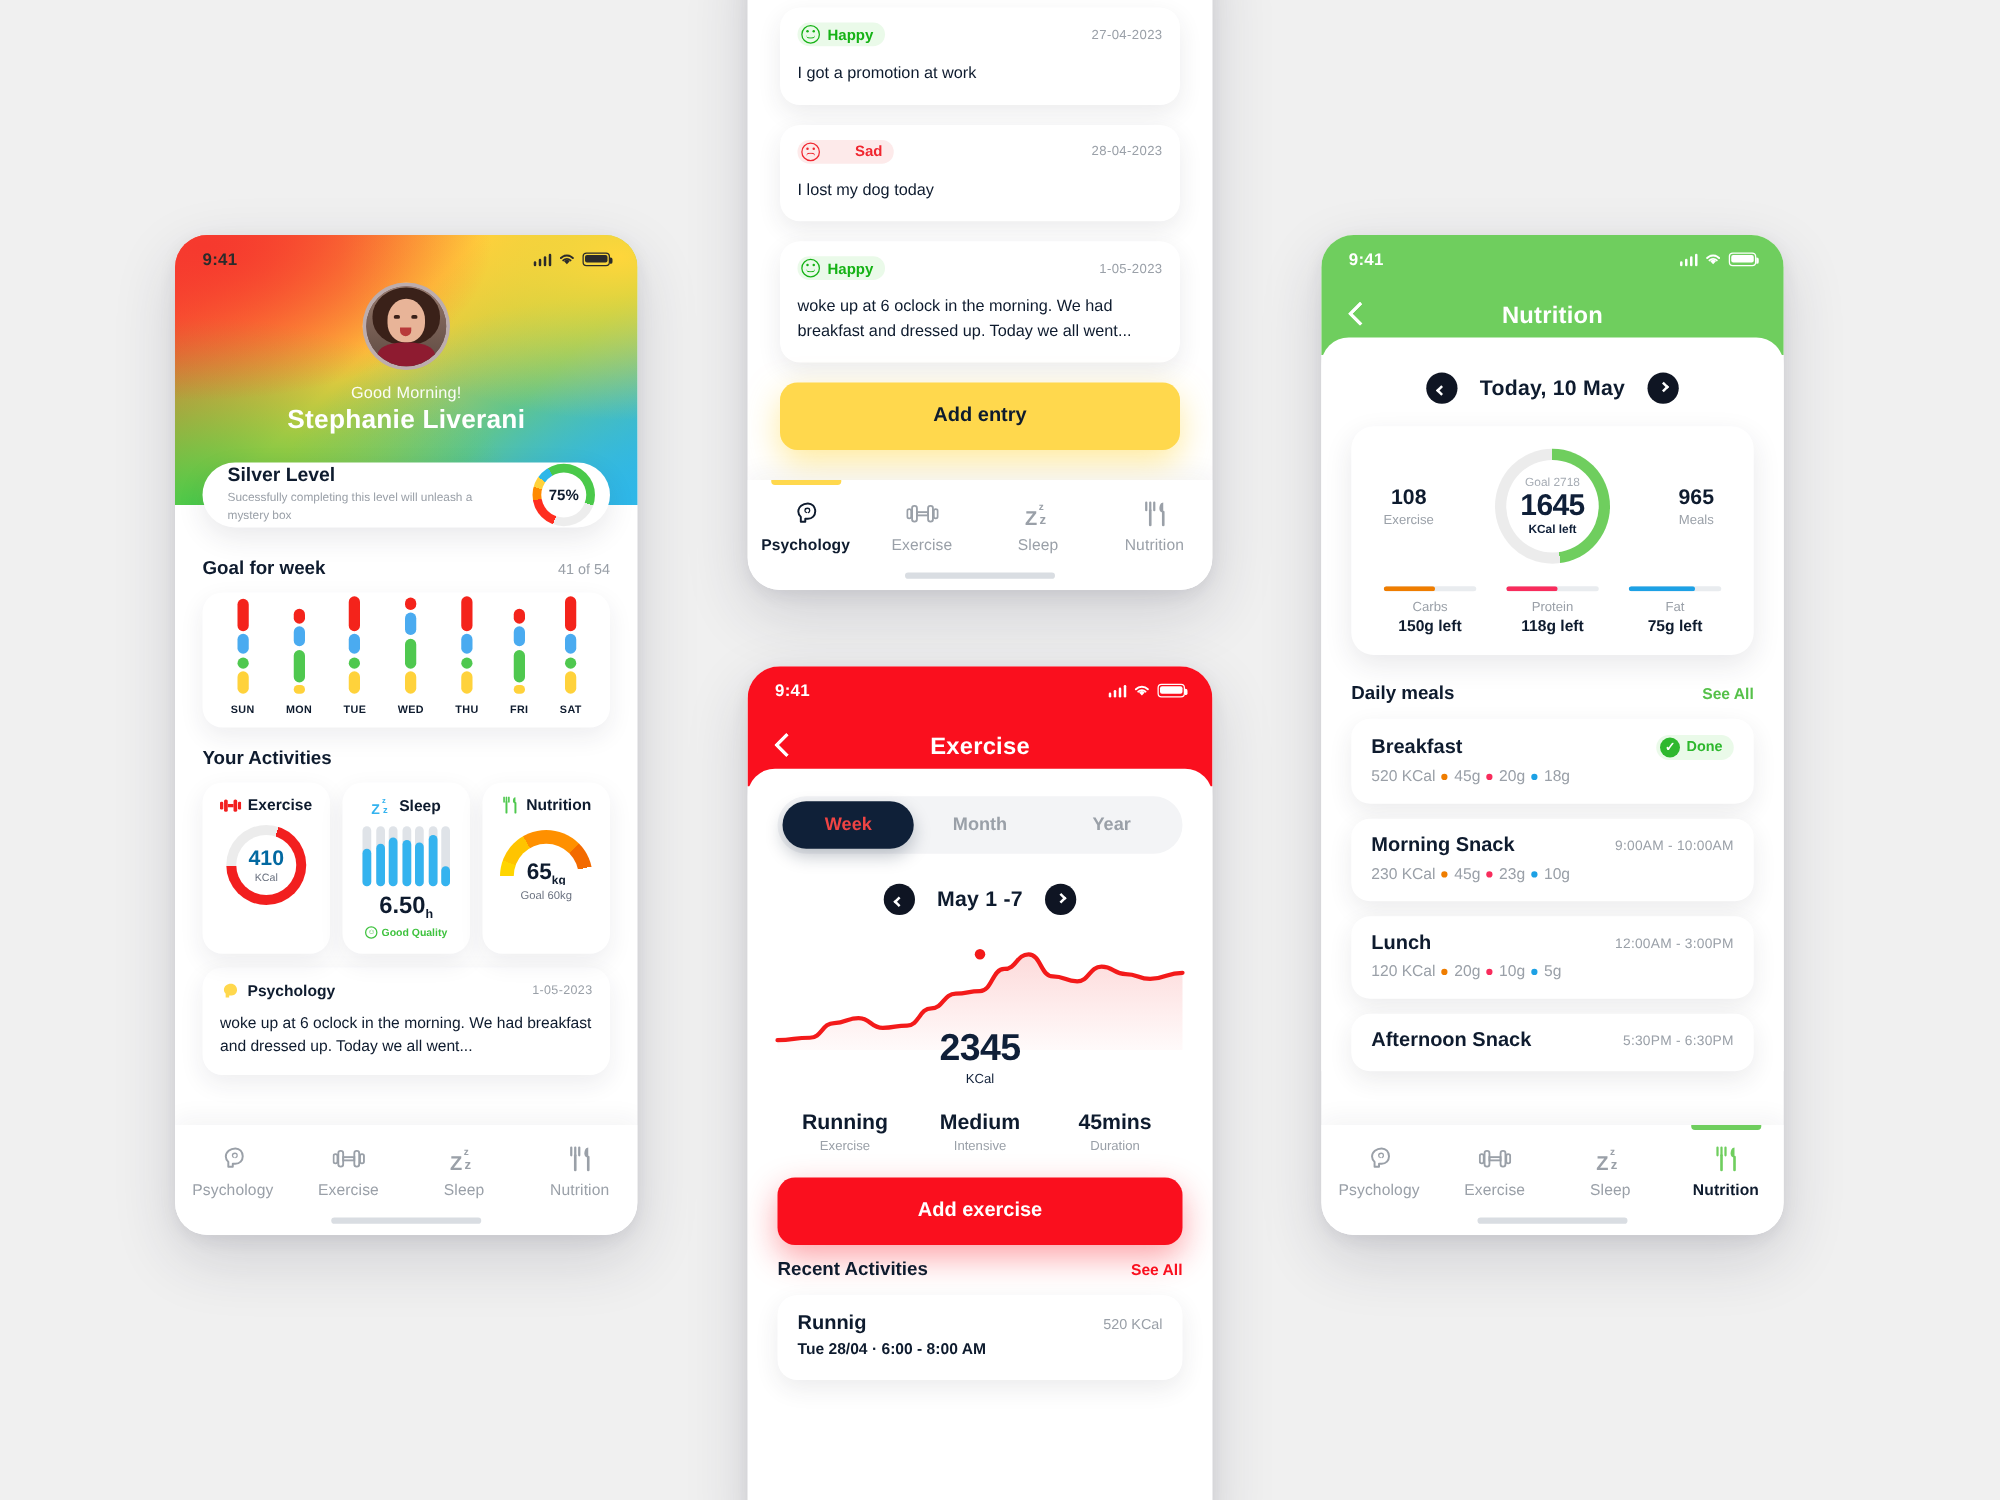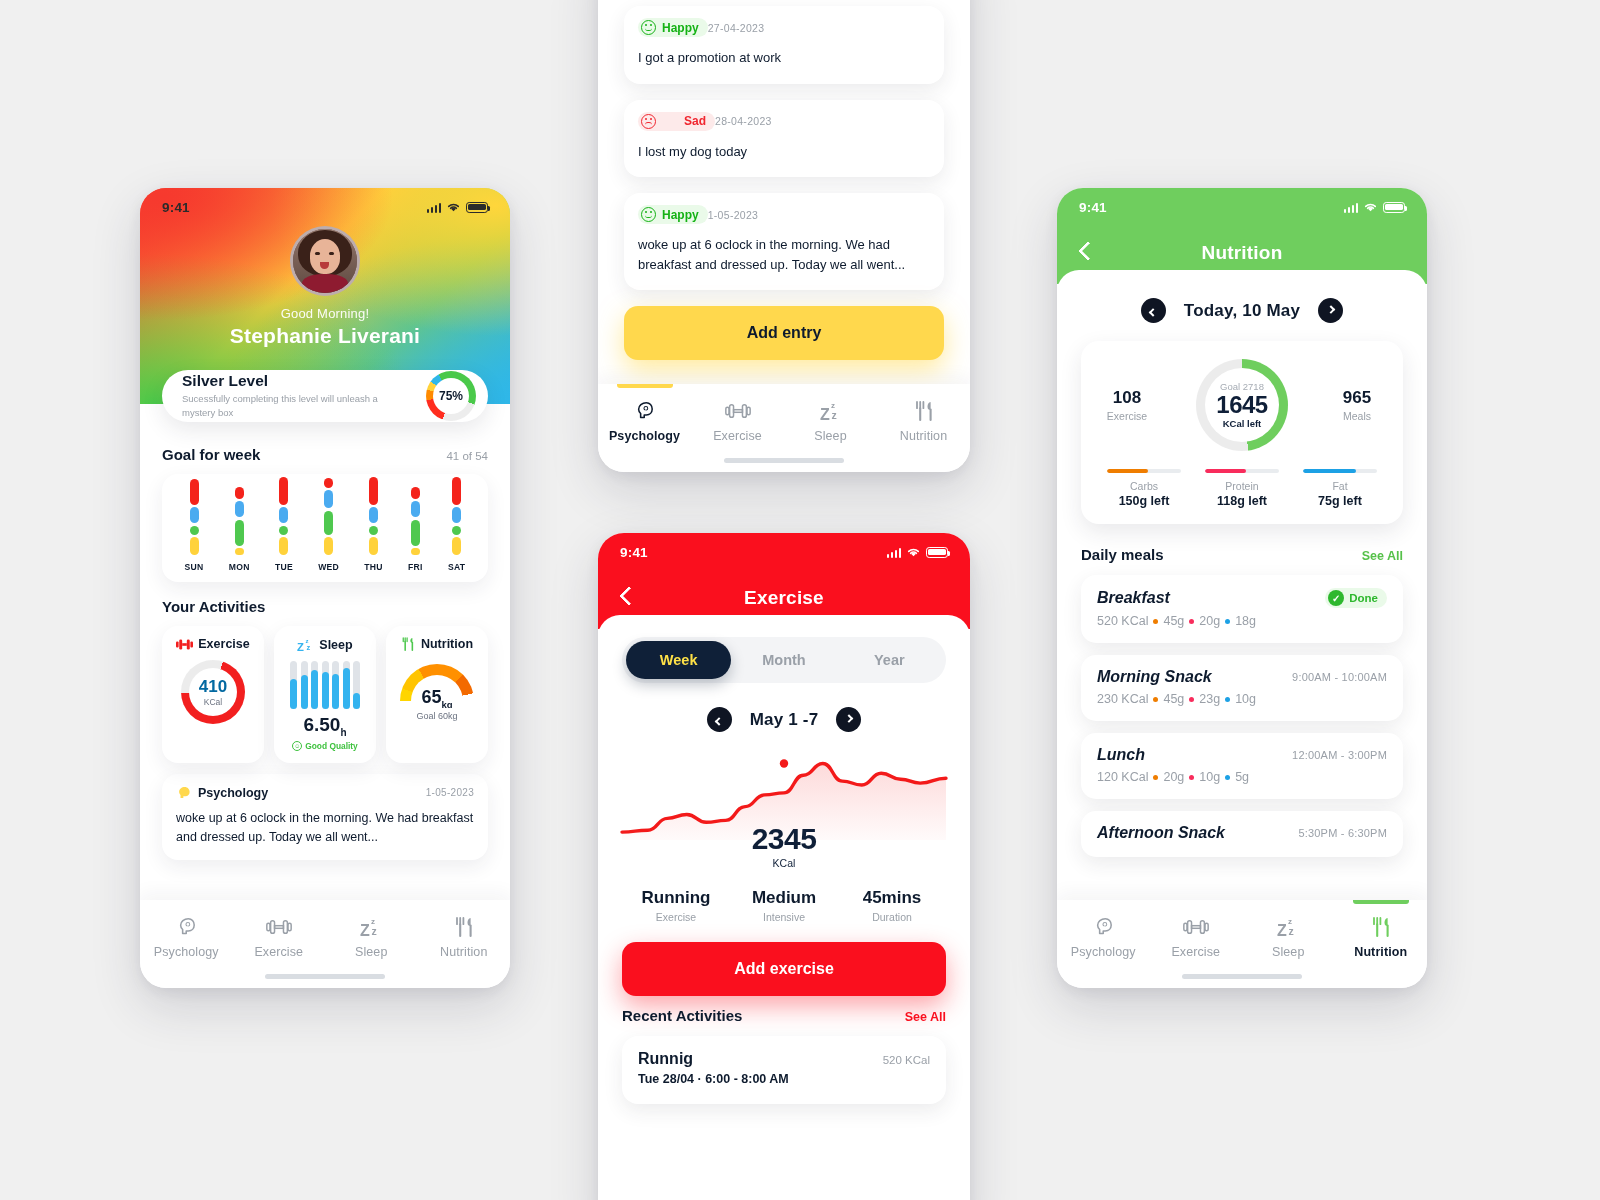--- a/index.html
+++ b/index.html
@@ -149,21 +149,21 @@
   .psy-l { display:flex; align-items:center; gap:7px; }
   .psy-l .lbl { font-size:12.5px; font-weight:700; color:#0e1b2e; }
   .psy-date { font-size:10px; color:#9aa0a8; letter-spacing:.3px; }
   .psy-body { margin-top:9px; font-size:12.5px; color:#0e1b2e; line-height:1.5; }
 
   
   #phone-psych { left:598px; top:-60px; width:372px; height:532px; }
   .psych-scroll { padding: 66px 26px 0 26px; }
   .mood-card { background:#fff; border-radius:16px; box-shadow:0 7px 20px rgba(40,40,60,.09);
     padding:12px 14px 16px; margin-bottom:16px; }
-  .mood-head { display:flex; align-items:center; }
+  .mood-head { display:flex; align-items:center; justify-content:space-between; }
   .chip { display:inline-flex; align-items:center; gap:6px; border-radius:12px; padding:2px 9px 2px 3px; }
   .chip.happy { background:#eafae9; } .chip.sad { background:#fdeaea;gap:28px; }
   .chip .face { width:15px; height:15px; border-radius:50%; border:1.8px solid currentColor;
     position:relative; flex:none; }
   .chip .face::before, .chip .face::after { content:""; position:absolute; width:2px; height:2px; border-radius:50%; background:currentColor; top:3.4px; }
   .chip .face::before { left:3px; } .chip .face::after { right:3px; }
   .chip .mouth { position:absolute; left:3px; right:3px; bottom:3px; height:3.4px; border-bottom:1.7px solid currentColor; border-radius:0 0 6px 6px; }
   .chip.sad .mouth { bottom:2.2px; border-bottom:none; border-top:1.7px solid currentColor; border-radius:6px 6px 0 0; }
   .chip.happy { color:#15b215; } .chip.sad { color:#f0262f; }
   .chip .ctext { font-size:12px; font-weight:700; }
@@ -172,21 +172,21 @@
   .btn-yellow { margin:4px 0 0; height:54px; border-radius:14px; background:#ffd84d; color:#0e1b2e;
     display:flex; align-items:center; justify-content:center; font-size:16px; font-weight:700;
     box-shadow:0 10px 26px rgba(255,216,77,.55); border:none; width:100%; cursor:pointer; font-family:inherit; }
 
   
   #phone-ex { left:598px; top:533px; width:372px; height:700px; }
   .ex-nav { background:#fa0f1e; }
   .ex-sheet { background:#fff; border-radius:22px 22px 0 0; margin-top:-14px; position:relative; padding:22px 24px 0; }
   .segctl { height:46px; background:#f3f4f6; border-radius:23px; display:flex; align-items:center; padding:4px; }
   .segctl .s { flex:1; text-align:center; font-size:14.5px; color:#9aa0a8; font-weight:700; line-height:38px; border-radius:19px; }
-  .segctl .s.on { background:#0f2038; color:#fde047; box-shadow:0 6px 14px rgba(15,32,56,.25); }
+  .segctl .s.on { background:#0f2038; color:#ef4444; box-shadow:0 6px 14px rgba(15,32,56,.25); }
   .weeknav { display:flex; align-items:center; justify-content:center; gap:18px; margin-top:24px; }
   .circbtn { width:25px; height:25px; border-radius:50%; background:#0f1523; display:flex; align-items:center; justify-content:center; flex:none; border:none; cursor:pointer; }
   .circbtn .ch { width:6px; height:6px; border-top:2px solid #fff; border-right:2px solid #fff; }
   .circbtn.prev .ch { transform: rotate(-135deg) translate(-1px,-1px); }
   .circbtn.next .ch { transform: rotate(45deg) translate(-1px,-1px); }
   .weeklabel { font-size:17px; font-weight:700; color:#0e1b2e; letter-spacing:.2px; }
   .ex-chart { margin-top:12px; position:relative; height:96px; }
   .kcal-big { text-align:center; margin-top:-18px; position:relative; z-index:2; font-size:30px; font-weight:700; color:#0f1f38; letter-spacing:-.5px; }
   .kcal-unit { text-align:center; font-size:10.5px; color:#0f1f38; margin-top:1px; }
   .ex-stats { display:flex; margin-top:19px; }
@@ -227,21 +227,21 @@
   .macro { flex:1; text-align:center; }
   .macro .track { height:4px; border-radius:3px; background:#e9ecef; margin:0 12px; position:relative; overflow:hidden; }
   .macro .fill { position:absolute; left:0; top:0; bottom:0; border-radius:3px; }
   .macro .k { font-size:10.5px; color:#9aa0a8; margin-top:7px; }
   .macro .v { font-size:12.5px; font-weight:700; color:#0e1b2e; margin-top:2px; }
   .dm-row { display:flex; align-items:baseline; justify-content:space-between; margin-top:22px; }
   .seeall-green { font-size:12.5px; font-weight:700; color:#56c14a; cursor:pointer; }
   .meal-card { margin-top:12px; background:#fff; border-radius:15px; box-shadow:0 7px 20px rgba(40,40,60,.09);
     padding:13px 16px 15px; }
   .meal-head { display:flex; align-items:center; justify-content:space-between; }
-  .meal-name { font-size:16px; font-weight:700; color:#0e1b2e;font-style:italic; }
+  .meal-name { font-size:16px; font-weight:700; color:#0e1b2e; }
   .meal-time { font-size:11px; color:#9aa0a8; letter-spacing:.2px; }
   .done-chip { display:inline-flex; align-items:center; gap:5px; background:#eafae9; border-radius:12px; padding:2px 9px 2px 3px; }
   .done-chip .tick { width:16px;height:16px;border-radius:50%;background:#2eb82e;color:#fff;
     display:flex;align-items:center;justify-content:center;font-size:10px;font-weight:700; }
   .done-chip .t { font-size:11.5px; font-weight:700; color:#2eb82e; }
   .meal-sub { margin-top:6px; font-size:12.5px; color:#9aa0a8; display:flex; align-items:center; gap:5px; }
   .mdot { width:5px;height:5px;border-radius:50%; display:inline-block; }
   .meal-sub .g { color:#9aa0a8; }
 </style>
 </head>

